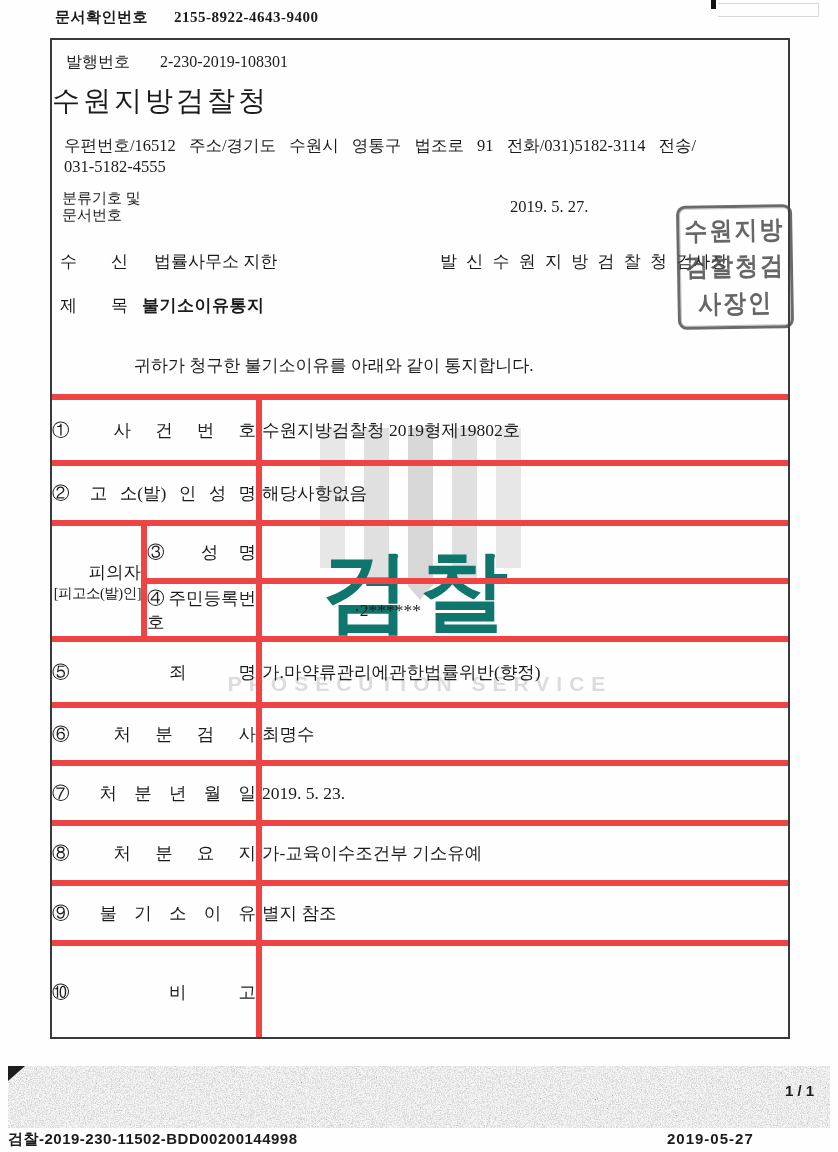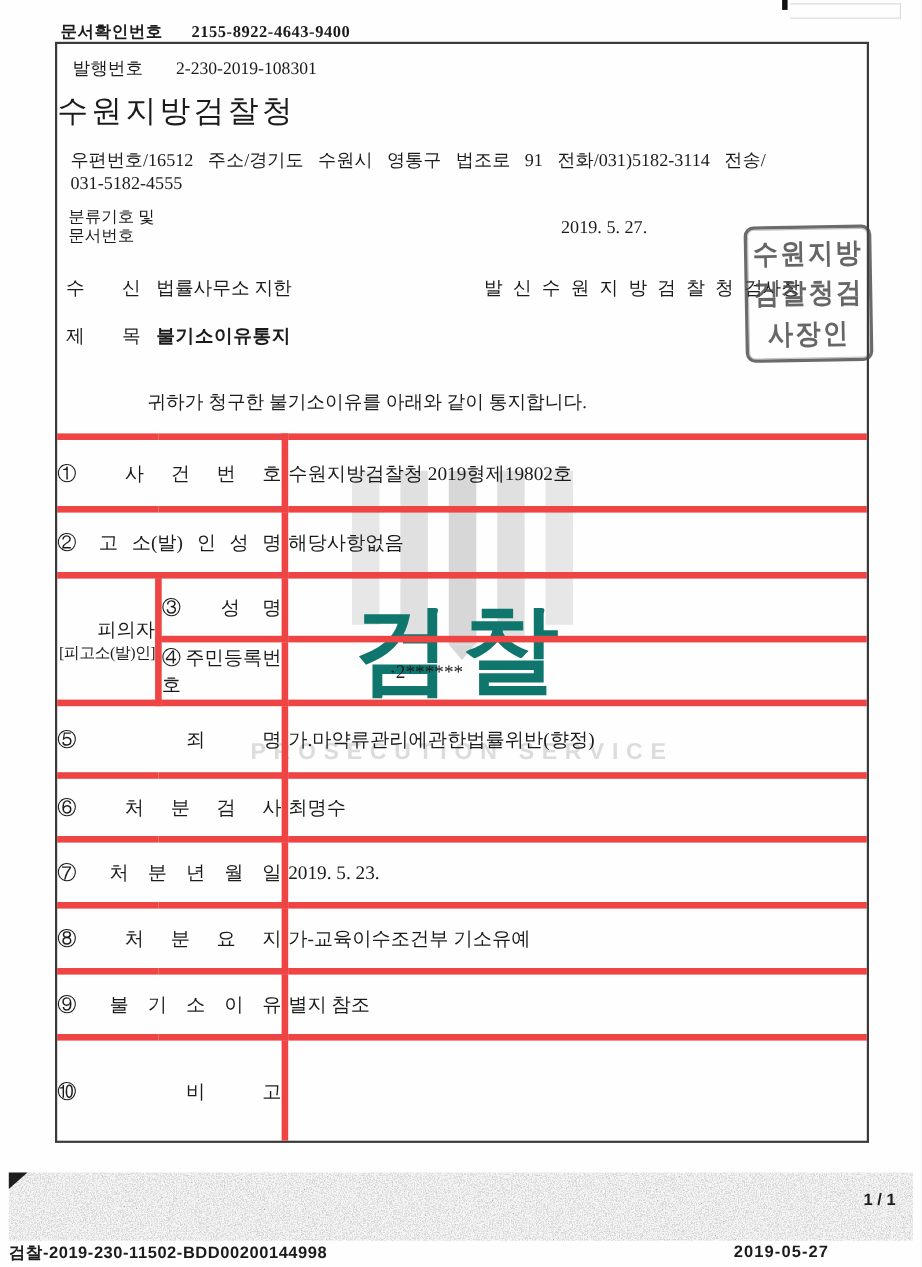--- a/index.html
+++ b/index.html
@@ -1,42 +1,42 @@
 <!DOCTYPE html>
 <html><head>
 <meta charset="utf-8">
 <style>
   html,body{margin:0;padding:0;background:#e9e9e9;}
   .page{position:relative;width:838px;height:1152px;background:#fefefe;
         font-family:"Liberation Serif","DejaVu Serif",serif;color:#1b1b1b;overflow:hidden;}
   .abs{position:absolute;}
 
   
-  .confirm{left:55px;top:8px;font-size:15px;font-weight:bold;letter-spacing:.5px;margin-top:12px;}
+  .confirm{left:55px;top:8px;font-size:15px;font-weight:bold;letter-spacing:.5px;}
   .confirm .num{margin-left:26px;letter-spacing:.5px;}
 
   
   .artifact-box{left:718px;top:3px;width:100px;height:12px;border:1px solid #d9d9d9;border-left:none;}
   .top-tick{left:711px;top:0;width:5px;height:9px;background:#111;}
 
   
   .doc-box{left:50px;top:38px;width:736px;height:997px;border:2px solid #3a3a3a;}
 
   .issue-row{left:14px;top:12px;font-size:16px;}
   .issue-row .num{margin-left:30px;}
   .doc-title{left:0;top:42px;width:100%;font-size:28px;letter-spacing:3px;}
 
   .addr{left:12px;top:94px;width:712px;font-size:16.5px;line-height:23px;word-spacing:9px;}
   .addr2{left:12px;top:117px;font-size:16.5px;}
 
   .class-block{left:10px;top:150px;font-size:15px;line-height:17px;}
   .doc-date{left:458px;top:157px;font-size:16.5px;}
 
   .recv-row{left:8px;top:210px;font-size:17px;}
-  .recv-row .val{margin-left:14px;}
+  .recv-row .val{margin-left:26px;}
   .send-row{left:388px;top:210px;font-size:17px;word-spacing:5px;}
 
   .subject-row{left:8px;top:254px;font-size:17px;}
   .subject-row .val{margin-left:14px;font-weight:bold;letter-spacing:.5px;}
 
   .notice{left:82px;top:314px;font-size:17px;}
 
   
   .wm{left:0;top:380px;width:736px;height:330px;pointer-events:none;}
   .wm-bars{position:absolute;left:268px;top:8px;width:200px;height:160px;}

